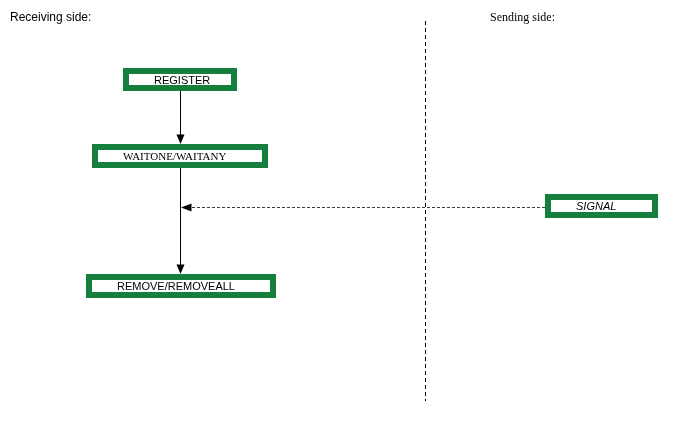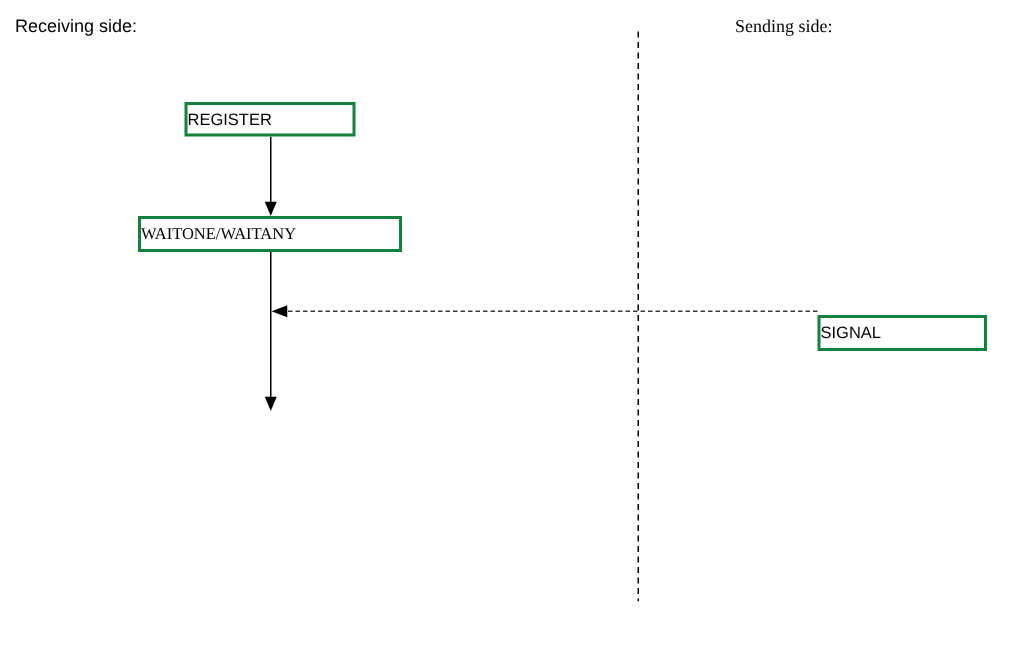--- a/index.html
+++ b/index.html
@@ -20,32 +20,32 @@
     position: absolute;
     font-size: 12px;
     line-height: 14px;
     white-space: nowrap;
   }
   .side-label.receiving { left: 10px; top: 10px; }
   .side-label.sending   { left: 490px; top: 10px; font-family: Liberation Serif, serif; }
   .node {
     position: absolute;
     box-sizing: border-box;
-    border: 2px solid #15803d;
+    border: 6px solid #15803d;
     background: #ffffff;
     font-size: 11px;
     display: flex;
     align-items: center;
-    padding-left: 0;
+    padding-left: 25px;
     white-space: nowrap;
   }
   .node.register { left: 123px; top: 68px;  width: 114px; height: 23px; }
   .node.waitone  { left: 92px;  top: 144px; width: 176px; height: 24px; font-family: Liberation Serif, serif; }
   .node.remove   { left: 86px;  top: 274px; width: 190px; height: 24px; }
-  .node.signal   { left: 545px; top: 210px; width: 113px; height: 24px; }
+  .node.signal   { left: 545px; top: 194px; width: 113px; height: 24px; font-style: italic; }
   svg.overlay {
     position: absolute;
     left: 0;
     top: 0;
     width: 673px;
     height: 435px;
     pointer-events: none;
   }
 </style>
 </head>
@@ -68,16 +68,17 @@
     <polygon points="180.5,274 176.5,264.5 184.5,264.5" fill="#000000"></polygon>
 
     <line x1="545" y1="207.5" x2="192" y2="207.5" stroke="#3a3a3a" stroke-width="1" stroke-dasharray="3 2"></line>
     <polygon points="181,207.5 191.5,203.5 191.5,211.5" fill="#000000"></polygon>
   </svg>
 
   <div class="node register">REGISTER</div>
 
   <div class="node waitone">WAITONE/WAITANY</div>
 
+  <div class="node remove">REMOVE/REMOVEALL</div>
 
   <div class="node signal">SIGNAL</div>
 
 </div>
 
 </body></html>

